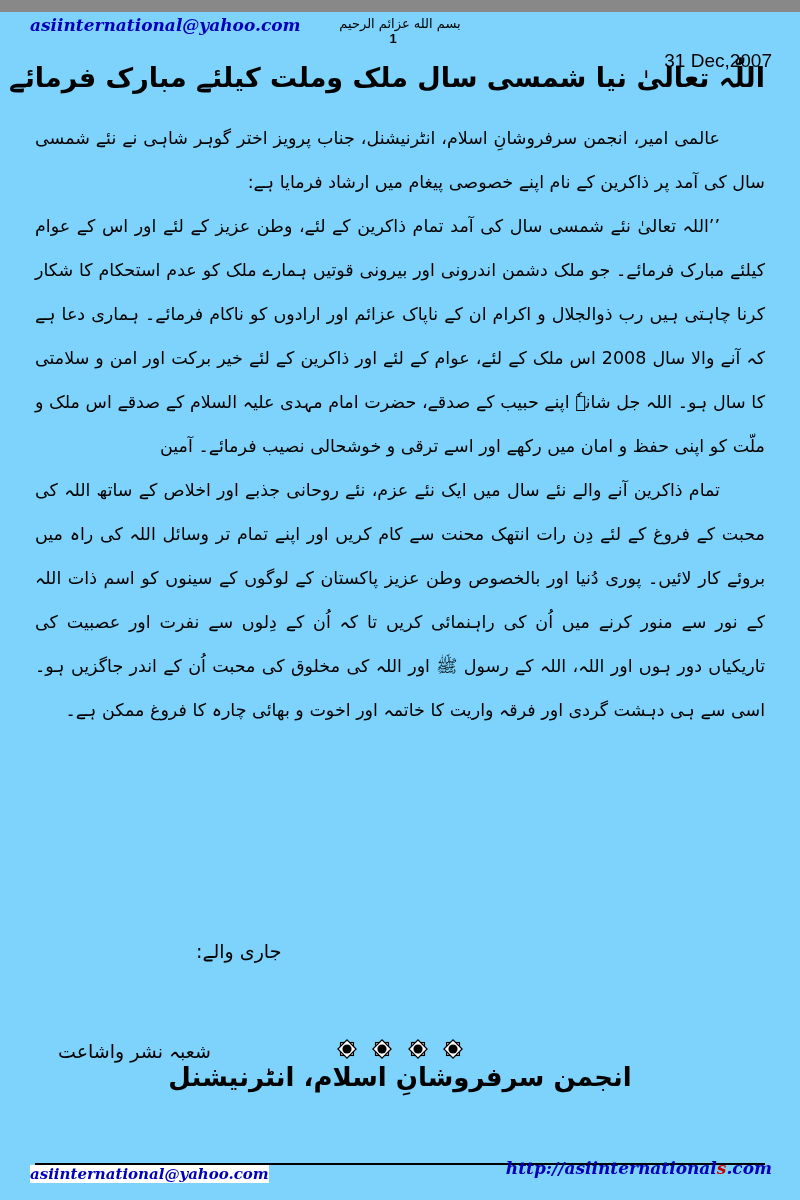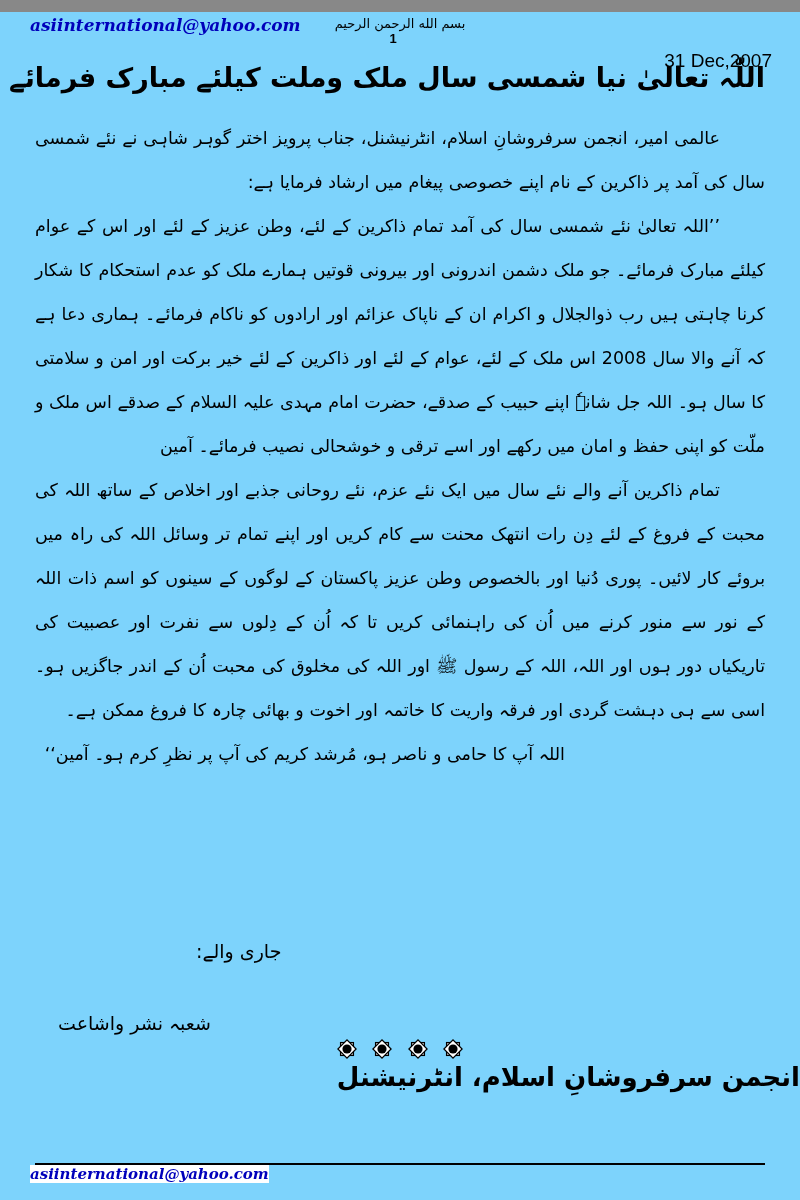--- a/index.html
+++ b/index.html
@@ -55,32 +55,32 @@
   }
   .body-text p { text-indent:45px; }
   .body-text p.no-indent { text-indent:0; }
   .body-text p.closing { text-indent:0; padding-right:200px; text-align:right; }
   
   .issued-by {
     position:absolute; left:196px; top:928px;
     direction:rtl; font-size:19px;
   }
   .department {
-    position:absolute; left:58px; top:1000px;
+    position:absolute; left:58px; top:1028px;
     direction:rtl; font-size:19px;
   }
   
   .ornaments {
     position:absolute; left:0; right:0; top:1026px;
     text-align:center;
   }
   .ornaments .star { display:inline-block; margin:0 4px; vertical-align:middle; }
   .org-name {
     position:absolute; left:0; right:0; top:1050px;
-    text-align:right; direction:rtl;
+    text-align:center; direction:rtl;
     font-size:26px; font-weight:bold;
   }
   
   .footer-rule {
     position:absolute; left:35px; right:35px; top:1151px;
     border-top:2px solid #000;
   }
   .ftr-email {
     position:absolute; left:30px; top:1153px;
     font-family:"DejaVu Serif", serif;
@@ -96,31 +96,30 @@
     text-decoration:none;
   }
   .ftr-url .hot { color:#cc0000; }
 </style>
 </head>
 <body>
 
 <div class="page">
 
   <a class="hdr-email" href="#">asiinternational@yahoo.com</a>
-  <div class="bismillah">بسم الله الرحمن الرحيم</div>
+  <div class="bismillah">بسم الله عزائم الرحيم</div>
   <div class="page-number">1</div>
   <div class="date">31 Dec,2007</div>
 
   <div class="doc-title">اللّٰہ تعالیٰ نیا شمسی سال ملک وملت کیلئے مبارک فرمائے (عالمی امیر)</div>
 
   <div class="body-text">
     <p>عالمی امیر، انجمن سرفروشانِ اسلام، انٹرنیشنل، جناب پرویز اختر گوہر شاہی نے نئے شمسی سال کی آمد پر ذاکرین کے نام اپنے خصوصی پیغام میں ارشاد فرمایا ہے:</p>
     <p>’’اللہ تعالیٰ نئے شمسی سال کی آمد تمام ذاکرین کے لئے، وطن عزیز کے لئے اور اس کے عوام کیلئے مبارک فرمائے۔ جو ملک دشمن اندرونی اور بیرونی قوتیں ہمارے ملک کو عدم استحکام کا شکار کرنا چاہتی ہیں رب ذوالجلال و اکرام ان کے ناپاک عزائم اور ارادوں کو ناکام فرمائے۔ ہماری دعا ہے کہ آنے والا سال 2008 اس ملک کے لئے، عوام کے لئے اور ذاکرین کے لئے خیر برکت اور امن و سلامتی کا سال ہو۔ اللہ جل شانہٗ اپنے حبیب کے صدقے، حضرت امام مہدی علیہ السلام کے صدقے اس ملک و ملّت کو اپنی حفظ و امان میں رکھے اور اسے ترقی و خوشحالی نصیب فرمائے۔ آمین</p>
     <p>تمام ذاکرین آنے والے نئے سال میں ایک نئے عزم، نئے روحانی جذبے اور اخلاص کے ساتھ اللہ کی محبت کے فروغ کے لئے دِن رات انتھک محنت سے کام کریں اور اپنے تمام تر وسائل اللہ کی راہ میں بروئے کار لائیں۔ پوری دُنیا اور بالخصوص وطن عزیز پاکستان کے لوگوں کے سینوں کو اسم ذات اللہ کے نور سے منور کرنے میں اُن کی راہنمائی کریں تا کہ اُن کے دِلوں سے نفرت اور عصبیت کی تاریکیاں دور ہوں اور اللہ، اللہ کے رسول ﷺ اور اللہ کی مخلوق کی محبت اُن کے اندر جاگزیں ہو۔ اسی سے ہی دہشت گردی اور فرقہ واریت کا خاتمہ اور اخوت و بھائی چارہ کا فروغ ممکن ہے۔</p>
-    <p class="closing">اللہ آپ کا حامی و ناصر ہو، مُرشد کریم کی آپ پر نظرِ کرم ہو۔ آمین‘‘</p>
   </div>
 
   <div class="issued-by">جاری والے:</div>
   <div class="department">شعبہ نشر واشاعت</div>
 
   <div class="ornaments">
     <span class="star"><svg width="22" height="22" viewBox="0 0 24 24">
           <g stroke="#000" stroke-width="1.4" fill="#fff">
             <rect x="5" y="5" width="14" height="14"></rect>
             <rect x="5" y="5" width="14" height="14" transform="rotate(45 12 12)"></rect>
@@ -147,14 +146,15 @@
             <rect x="5" y="5" width="14" height="14" transform="rotate(45 12 12)"></rect>
           </g>
           <circle cx="12" cy="12" r="5" fill="#000"></circle>
         </svg></span>
   </div>
 
   <div class="org-name">انجمن سرفروشانِ اسلام، انٹرنیشنل</div>
 
   <div class="footer-rule"></div>
   <a class="ftr-email" href="#">asiinternational@yahoo.com</a>
+  <a class="ftr-url" href="#"><span>http://asiinternational</span><span class="hot">s</span><span>.com</span></a>
 
 </div>
 
 </body></html>

